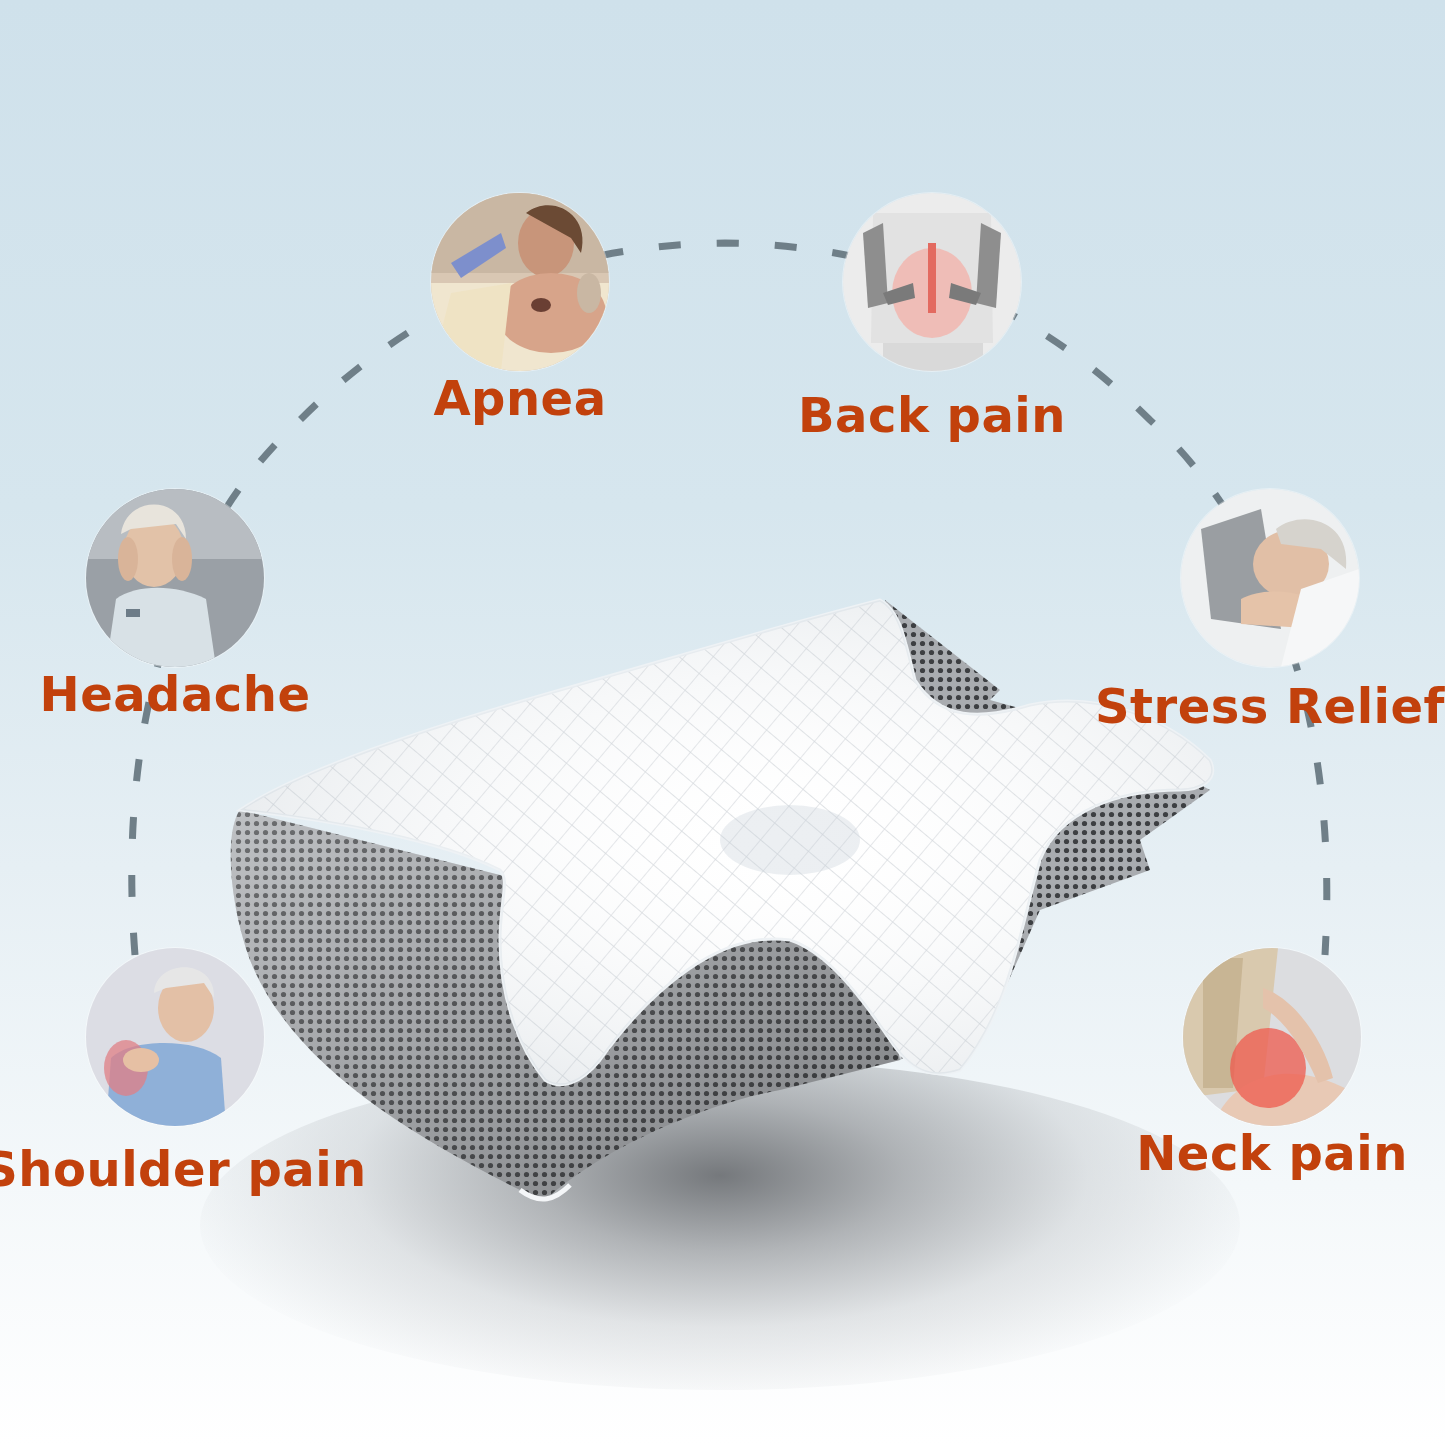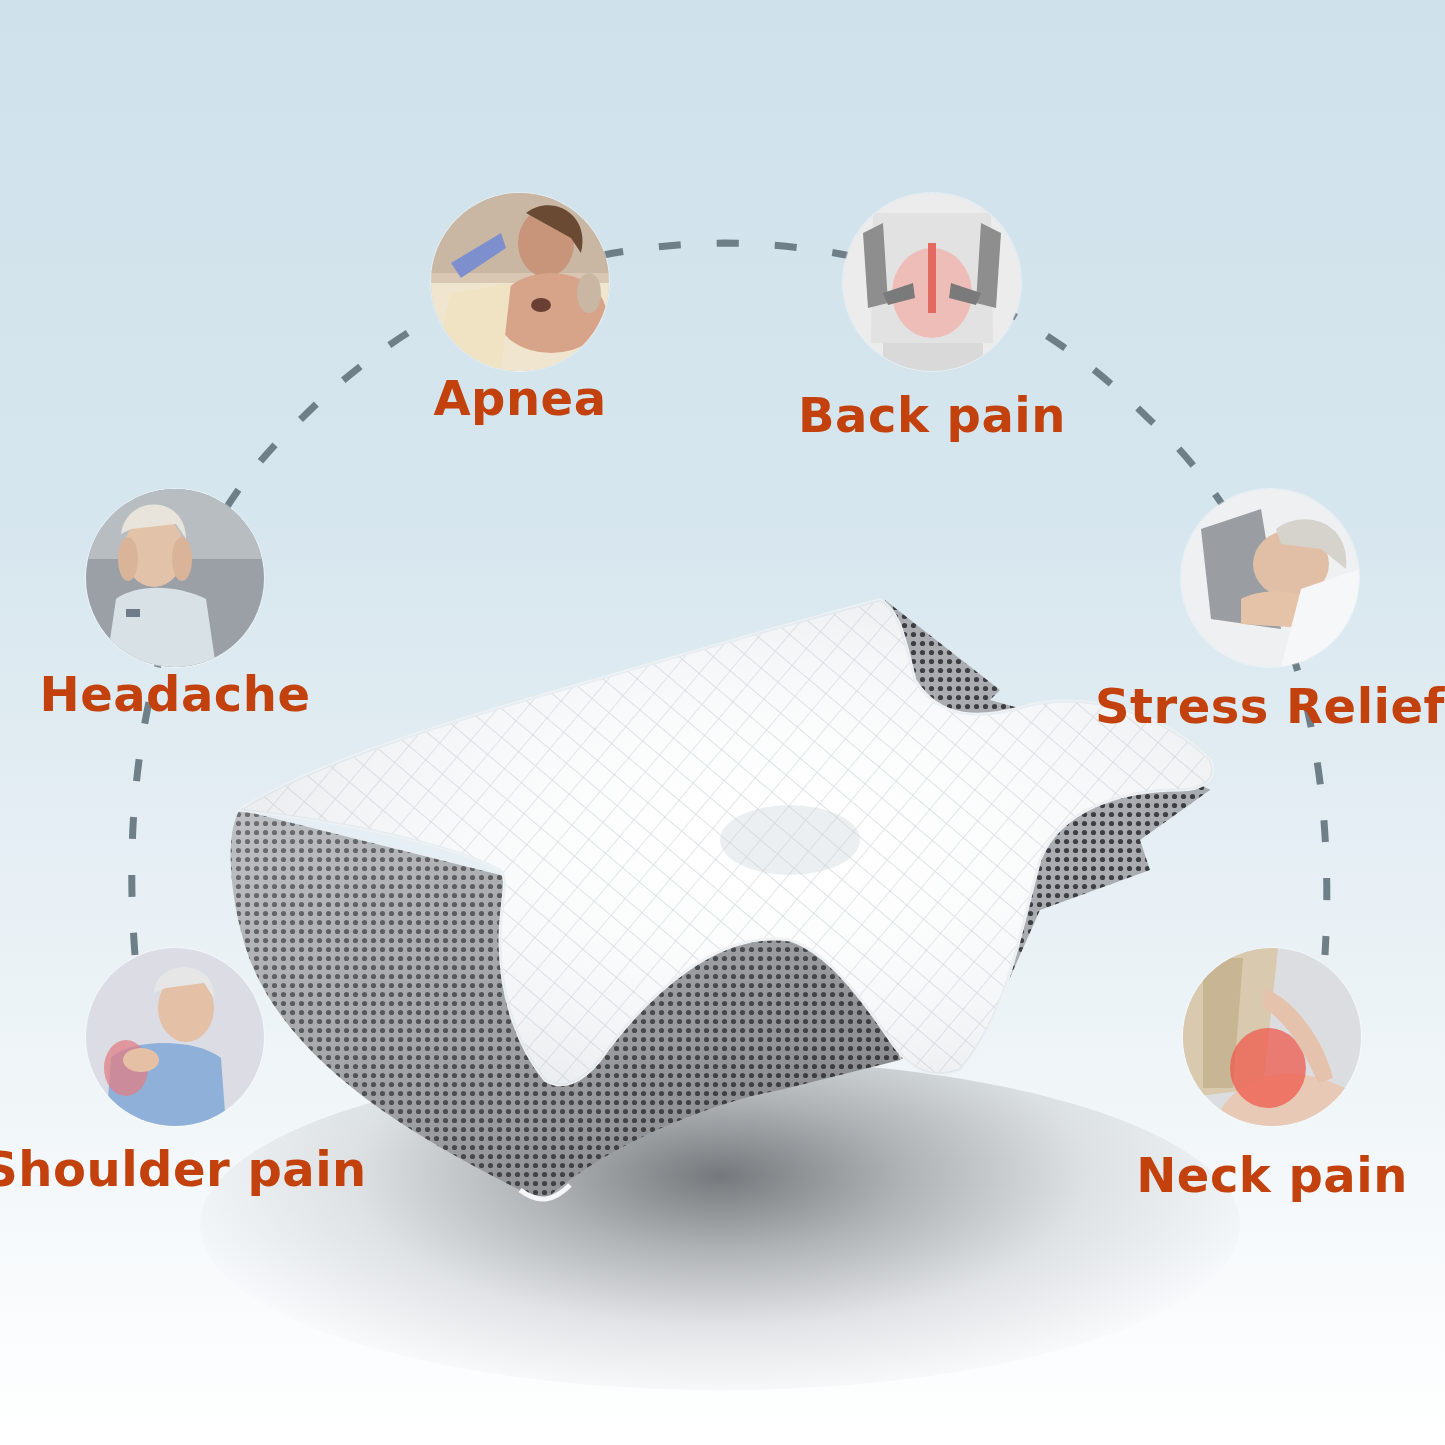--- a/index.html
+++ b/index.html
@@ -153,16 +153,16 @@
     <div class="photo">
       <svg viewBox="0 0 178 178">
         <rect width="178" height="178" fill="#dcdde0"></rect>
         <path d="M 0 0 L 95 0 L 80 140 L 0 150 Z" fill="#d9c9ae"></path>
         <path d="M 20 10 L 60 10 L 50 140 L 20 140 Z" fill="#c8b594"></path>
         <path d="M 30 178 C 50 120, 120 110, 178 150 L 178 178 Z" fill="#e8c9b5"></path>
         <ellipse cx="85" cy="120" rx="38" ry="40" fill="#ef5a4e" opacity="0.75"></ellipse>
         <path d="M 80 40 C 110 50, 140 90, 150 130 L 135 135 C 120 100, 100 70, 80 60 Z" fill="#e4c2ab"></path>
       </svg>
     </div>
-    <div class="label" style="top:110px;">Neck pain</div>
+    <div class="label" style="top:88px;">Neck pain</div>
   </div>
 
 </div>
 
 </body></html>

